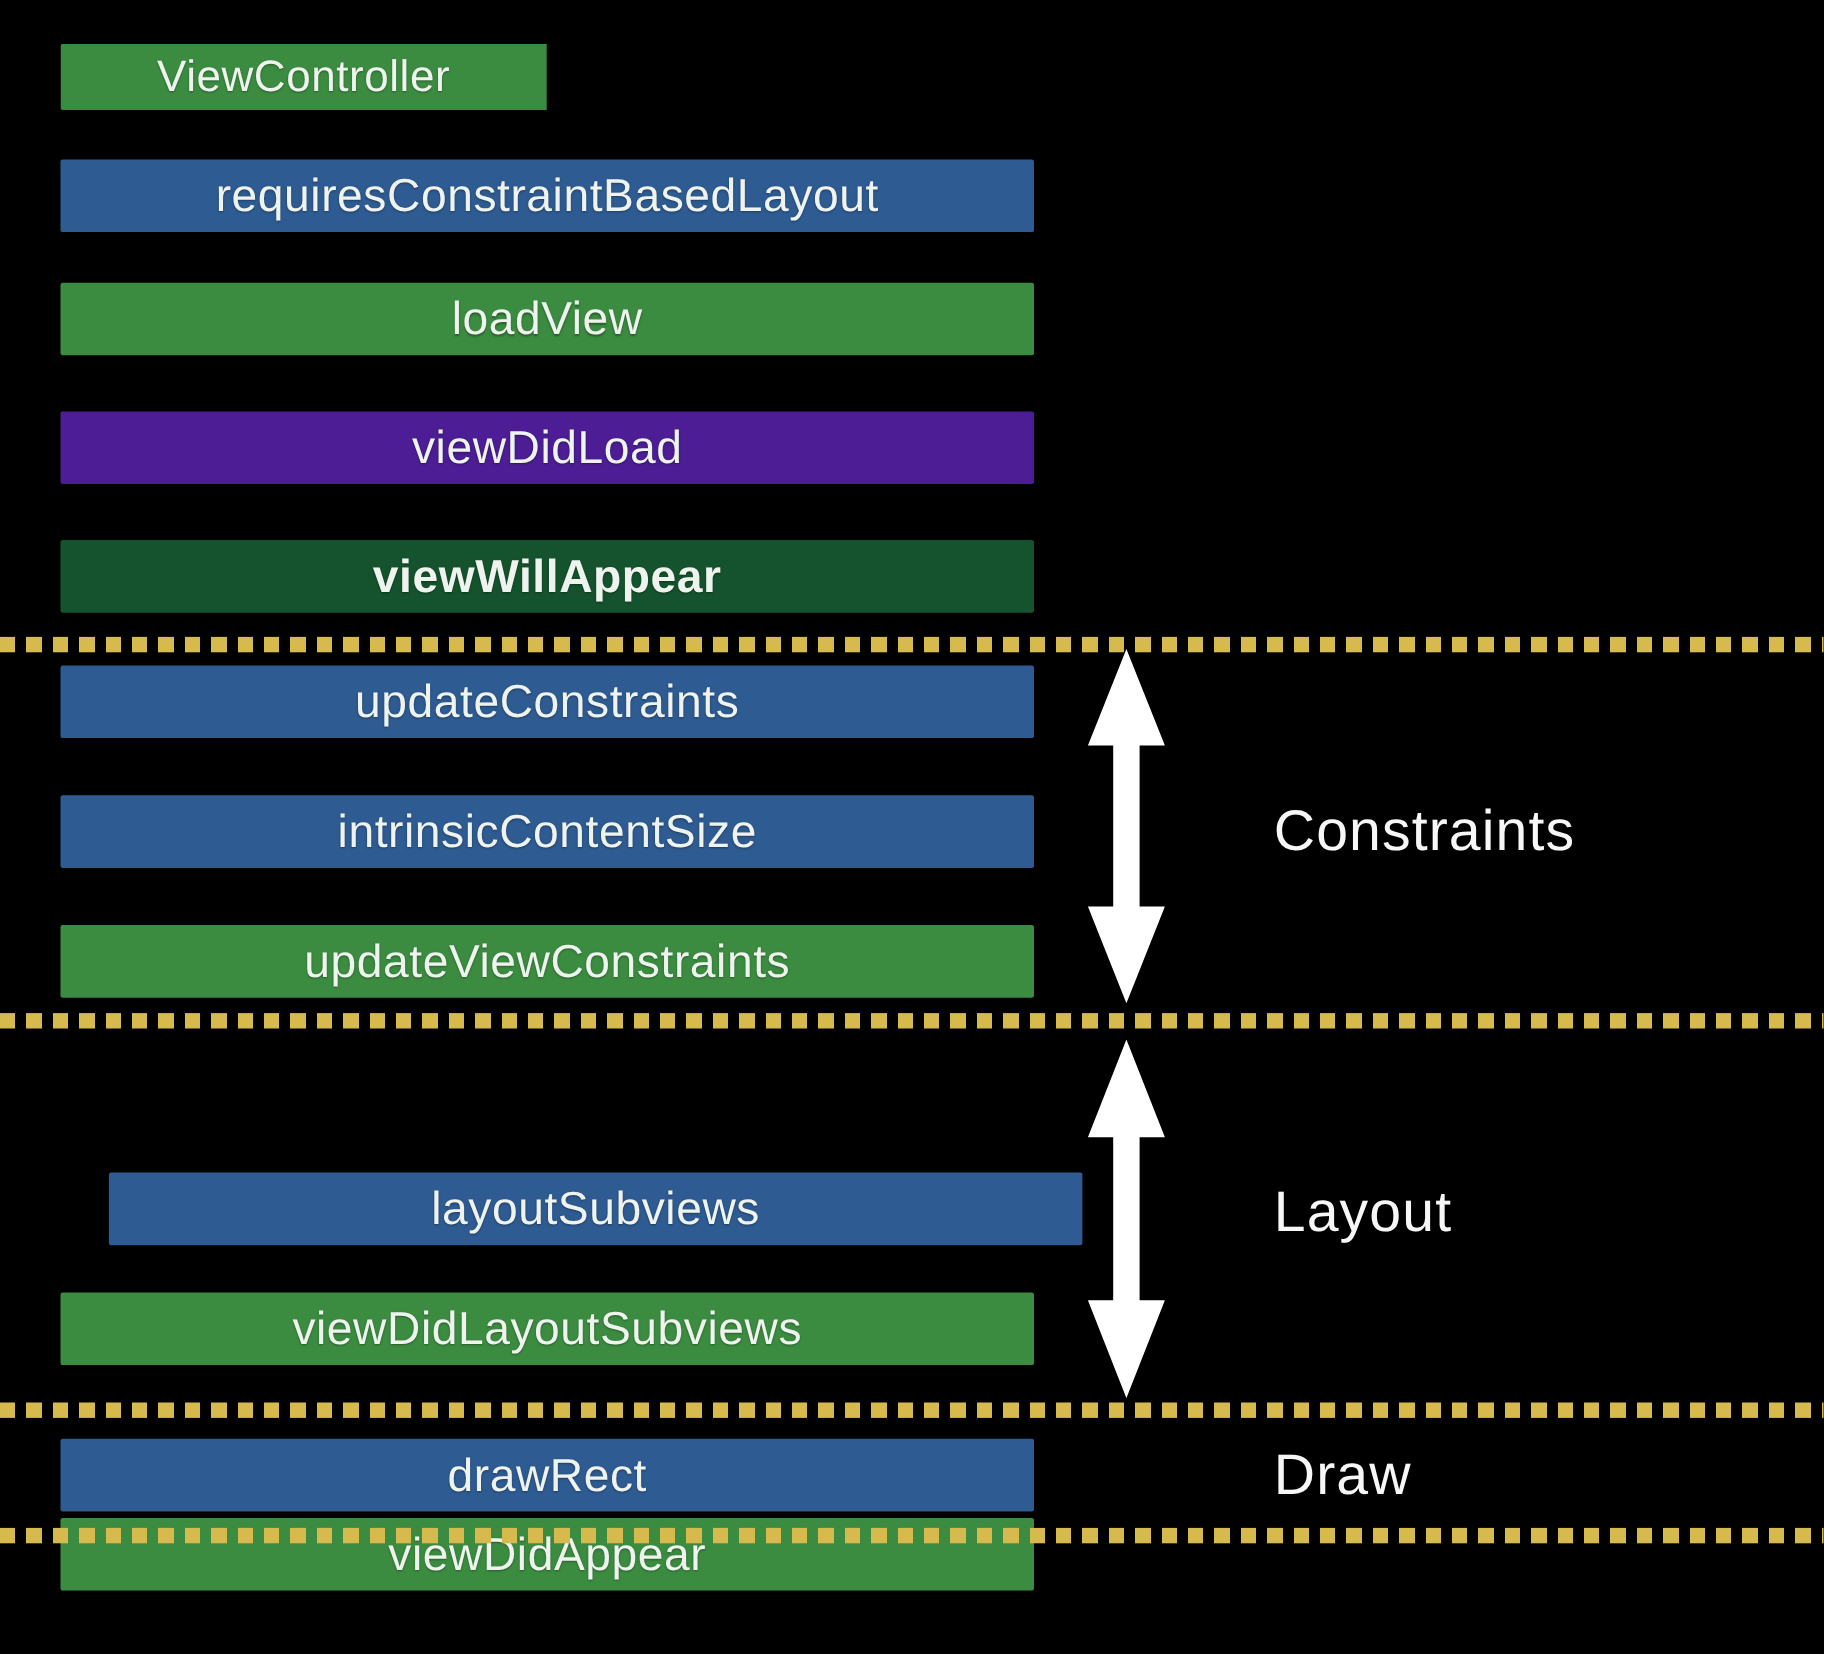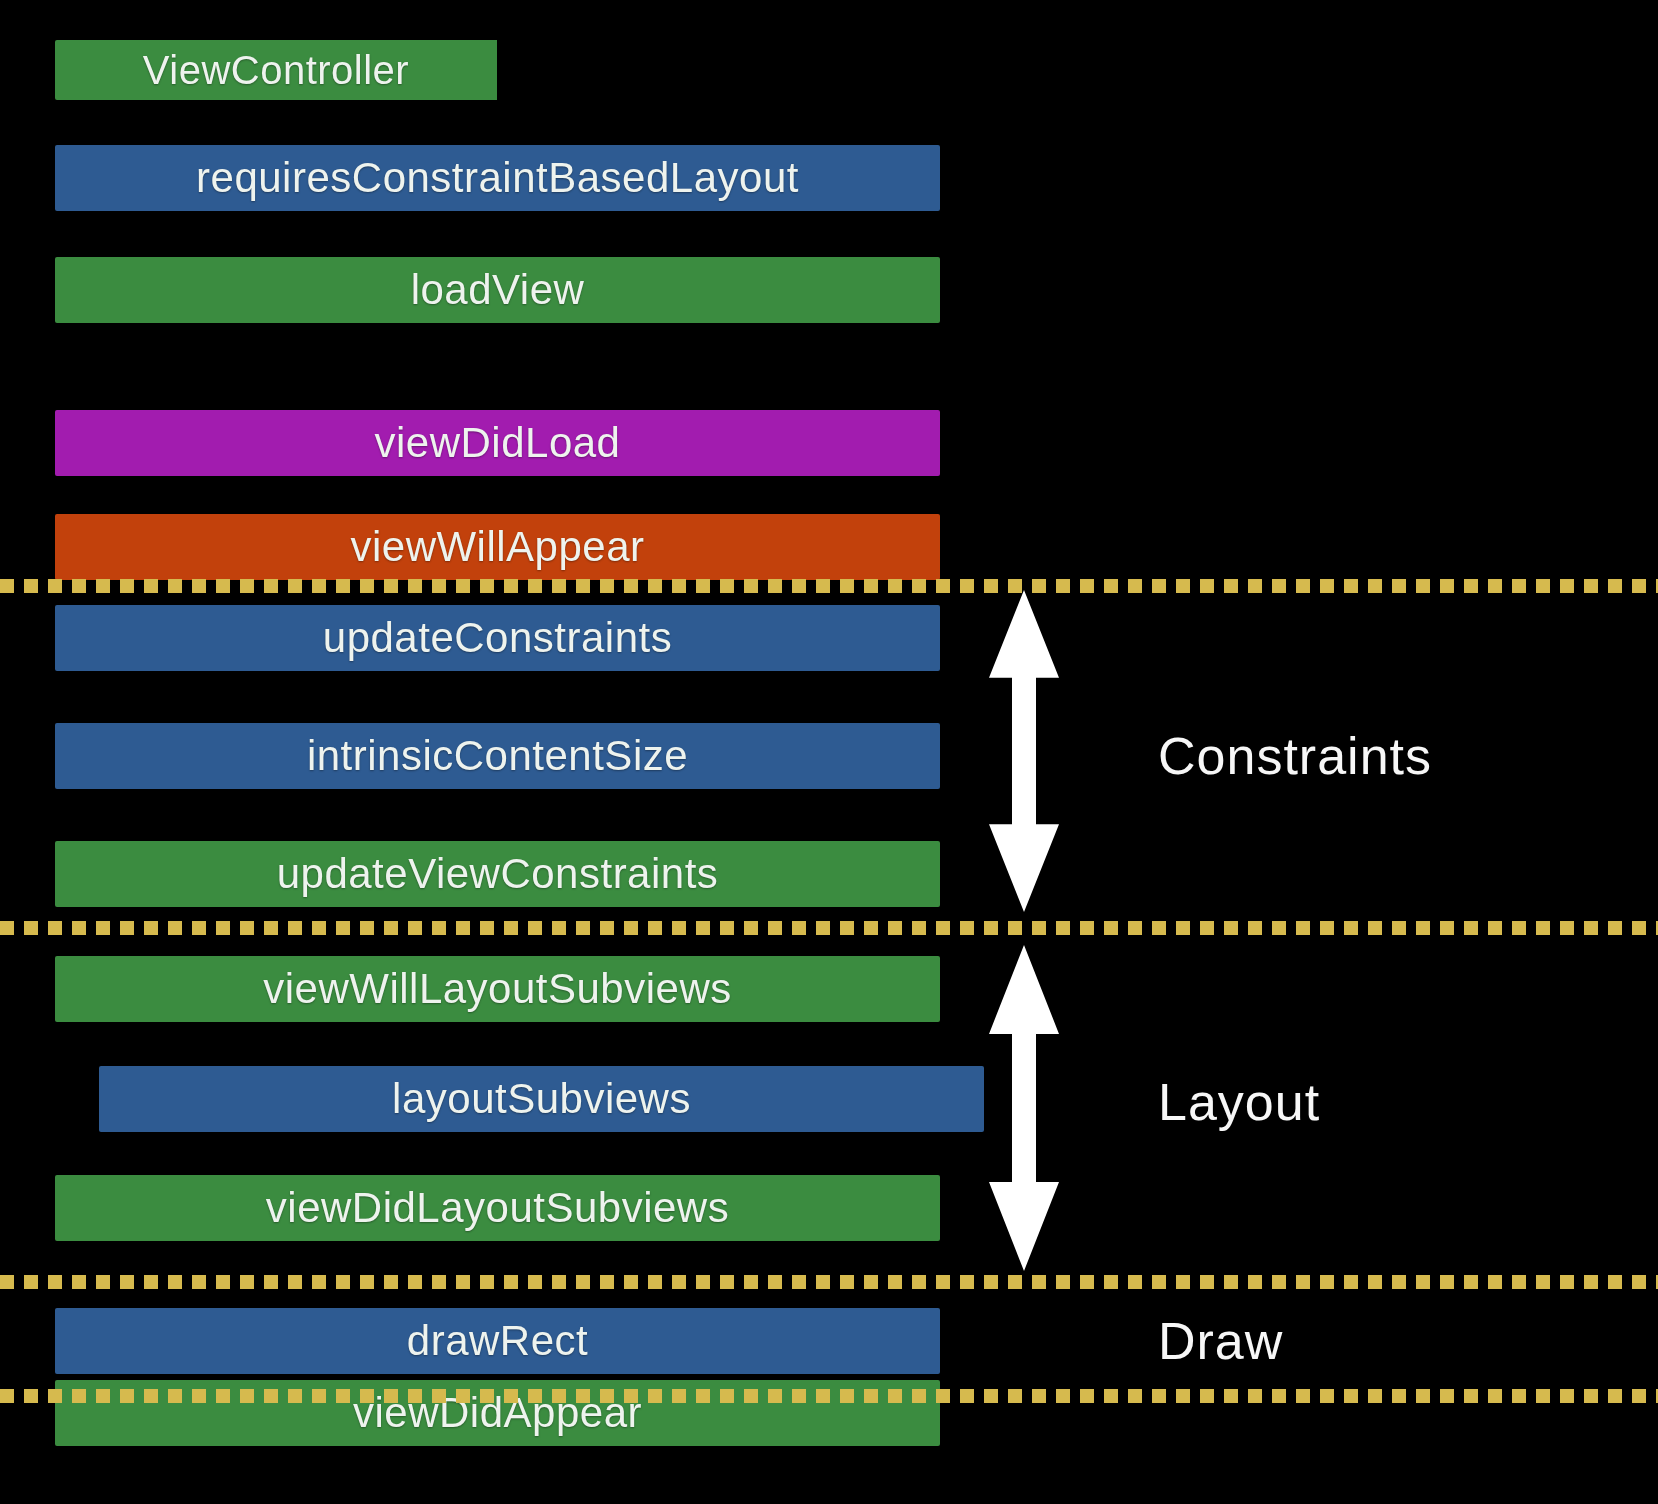--- a/index.html
+++ b/index.html
@@ -81,26 +81,25 @@
 </style>
 </head>
 <body>
 
 <div id="canvas">
     <div class="legend-row">
       <div class="legend-seg" style="width: 442px; background: rgb(59, 140, 64);">ViewController</div>
     </div>
     <div class="bar" style="top: 145px; background: rgb(46, 91, 146);">requiresConstraintBasedLayout</div>
     <div class="bar" style="top: 257px; background: rgb(59, 140, 64);">loadView</div>
-    <div class="bar" style="top: 374px; background: #a21caf; margin-top: 36px;">viewDidLoad</div>
-    <div class="bar" style="top: 514px; background: #c2410c;">viewWillAppear</div>
+    <div class="bar" style="top: 374px; background: #4c1d95;">viewDidLoad</div>
+    <div class="bar" style="top: 491px; background: #14532d; font-weight: bold;">viewWillAppear</div>
     <div class="bar" style="top: 605px; background: rgb(46, 91, 146);">updateConstraints</div>
     <div class="bar" style="top: 723px; background: rgb(46, 91, 146);">intrinsicContentSize</div>
     <div class="bar" style="top: 841px; background: rgb(59, 140, 64);">updateViewConstraints</div>
-    <div class="bar" style="top: 956px; background: rgb(59, 140, 64);">viewWillLayoutSubviews</div>
     <div class="bar" style="top: 1066px; background: rgb(46, 91, 146); margin-left: 44px;">layoutSubviews</div>
     <div class="bar" style="top: 1175px; background: rgb(59, 140, 64);">viewDidLayoutSubviews</div>
     <div class="bar" style="top: 1308px; background: rgb(46, 91, 146);">drawRect</div>
     <div class="bar" style="top: 1380px; background: rgb(59, 140, 64);">viewDidAppear</div>
     <div class="divider" style="top: 579px; background: repeating-linear-gradient(to right, rgb(214, 186, 78) 0px, rgb(214, 186, 78) 14px, transparent 14px, transparent 24px);"></div>
     <div class="divider" style="top: 921px; background: repeating-linear-gradient(to right, rgb(214, 186, 78) 0px, rgb(214, 186, 78) 14px, transparent 14px, transparent 24px);"></div>
     <div class="divider" style="top: 1275px; background: repeating-linear-gradient(to right, rgb(214, 186, 78) 0px, rgb(214, 186, 78) 14px, transparent 14px, transparent 24px);"></div>
     <div class="divider" style="top: 1389px; background: repeating-linear-gradient(to right, rgb(214, 186, 78) 0px, rgb(214, 186, 78) 14px, transparent 14px, transparent 24px);"></div>
     <div class="arrow" style="top: 590px; height: 322px;">
       <svg viewBox="0 0 70 330" preserveAspectRatio="none" xmlns="http://www.w3.org/2000/svg">

